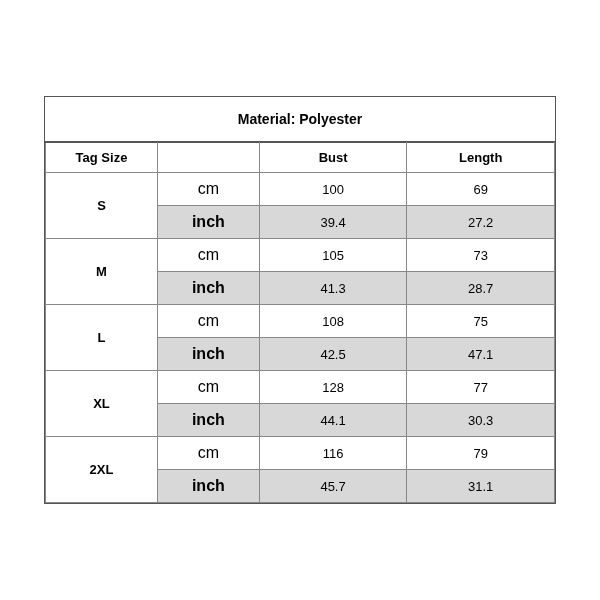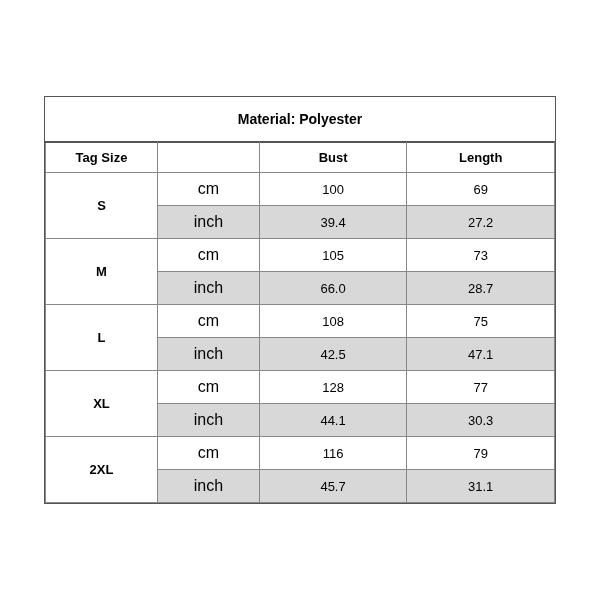--- a/index.html
+++ b/index.html
@@ -54,21 +54,21 @@
       font-weight: bold;
       vertical-align: middle;
       background: #ffffff;
     }
 
     .unit-cell {
       font-size: 16px;
     }
 
     .unit-cell.bold {
-      font-weight: normal;
+      font-weight: bold;
       margin-top: 16px;
     }
 
     .shaded {
       background-color: #d8d8d8;
     }
 
     .white {
       background-color: #ffffff;
     }
@@ -100,21 +100,21 @@
     <td class="shaded">27.2</td>
   </tr>
         <tr>
     <td class="tag-size-cell white" rowspan="2">M</td>
     <td class="unit-cell white">cm</td>
     <td class="white">105</td>
     <td class="white">73</td>
   </tr>
         <tr>
     <td class="unit-cell bold shaded">inch</td>
-    <td class="shaded">66.0</td>
+    <td class="shaded">41.3</td>
     <td class="shaded">28.7</td>
   </tr>
         <tr>
     <td class="tag-size-cell white" rowspan="2">L</td>
     <td class="unit-cell white">cm</td>
     <td class="white">108</td>
     <td class="white">75</td>
   </tr>
         <tr>
     <td class="unit-cell bold shaded">inch</td>

